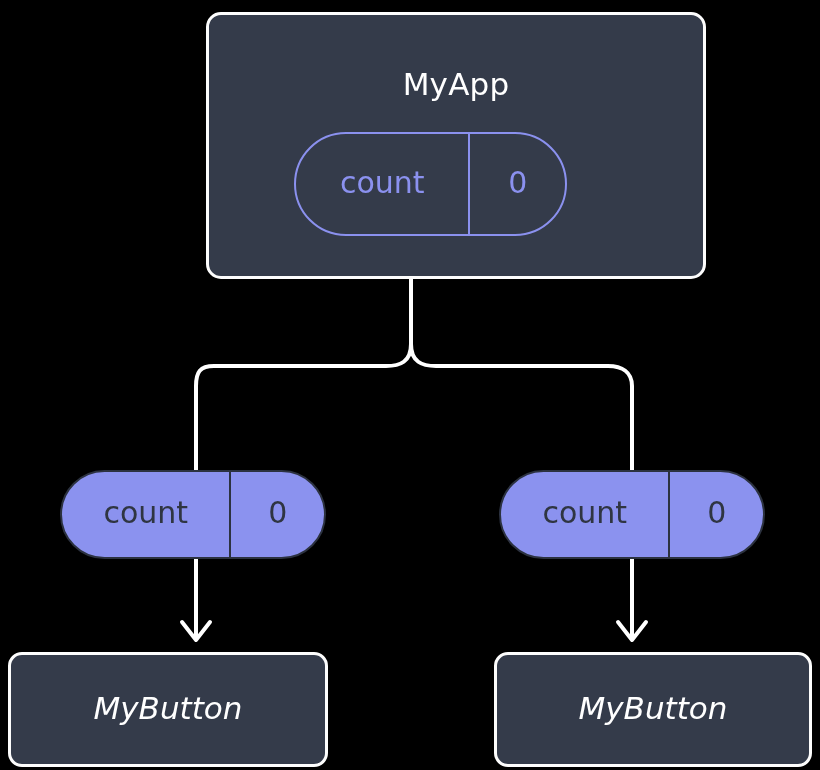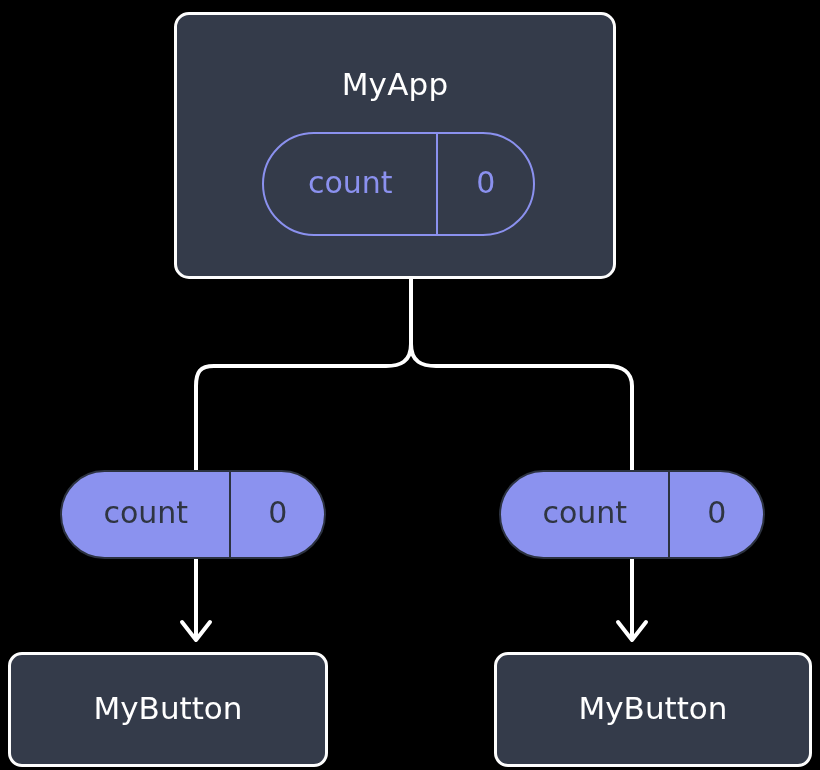--- a/index.html
+++ b/index.html
@@ -54,20 +54,21 @@
   .leaf-box {
     position: absolute;
     box-sizing: border-box;
     background: #343b4a;
     border: 3px solid #fdfdfd;
     border-radius: 14px;
     z-index: 2;
     display: flex;
     align-items: center;
     justify-content: center;
+    font-style: italic;
   }
   .leaf-label {
     color: #ffffff;
     font-size: 31px;
     font-weight: 400;
     white-space: nowrap;
     position: relative;
     top: -2px;
   }
 
@@ -143,21 +144,21 @@
              C 622 366, 632 372, 632 386
              L 632 470" fill="none" stroke="#ffffff" stroke-width="4" stroke-linecap="round" stroke-linejoin="round"></path>
 
     <path d="M 196 558 L 196 640" fill="none" stroke="#ffffff" stroke-width="4"></path>
     <path d="M 182 622 L 196 640 L 210 622" fill="none" stroke="#ffffff" stroke-width="4" stroke-linecap="round" stroke-linejoin="round"></path>
 
     <path d="M 632 558 L 632 640" fill="none" stroke="#ffffff" stroke-width="4"></path>
     <path d="M 618 622 L 632 640 L 646 622" fill="none" stroke="#ffffff" stroke-width="4" stroke-linecap="round" stroke-linejoin="round"></path>
   </svg>
 
-  <div id="root-box" class="comp-box" style="left:174px; top:12px; width:442px; height:267px;">
+  <div id="root-box" class="comp-box" style="left:206px; top:12px; width:500px; height:267px;">
     <div class="comp-title">MyApp</div>
 
     <div class="pill pill-outline" style="left:85px; top:117px; width:273px; height:104px;">
       <div class="pill-key" style="width:177px;">count</div>
       <div class="pill-val" style="width:96px;">0</div>
     </div>
   </div>
 
   <div class="pill pill-filled" style="left:60px; top:470px; width:266px; height:89px;">
     <div class="pill-key" style="width:172px;">count</div>

